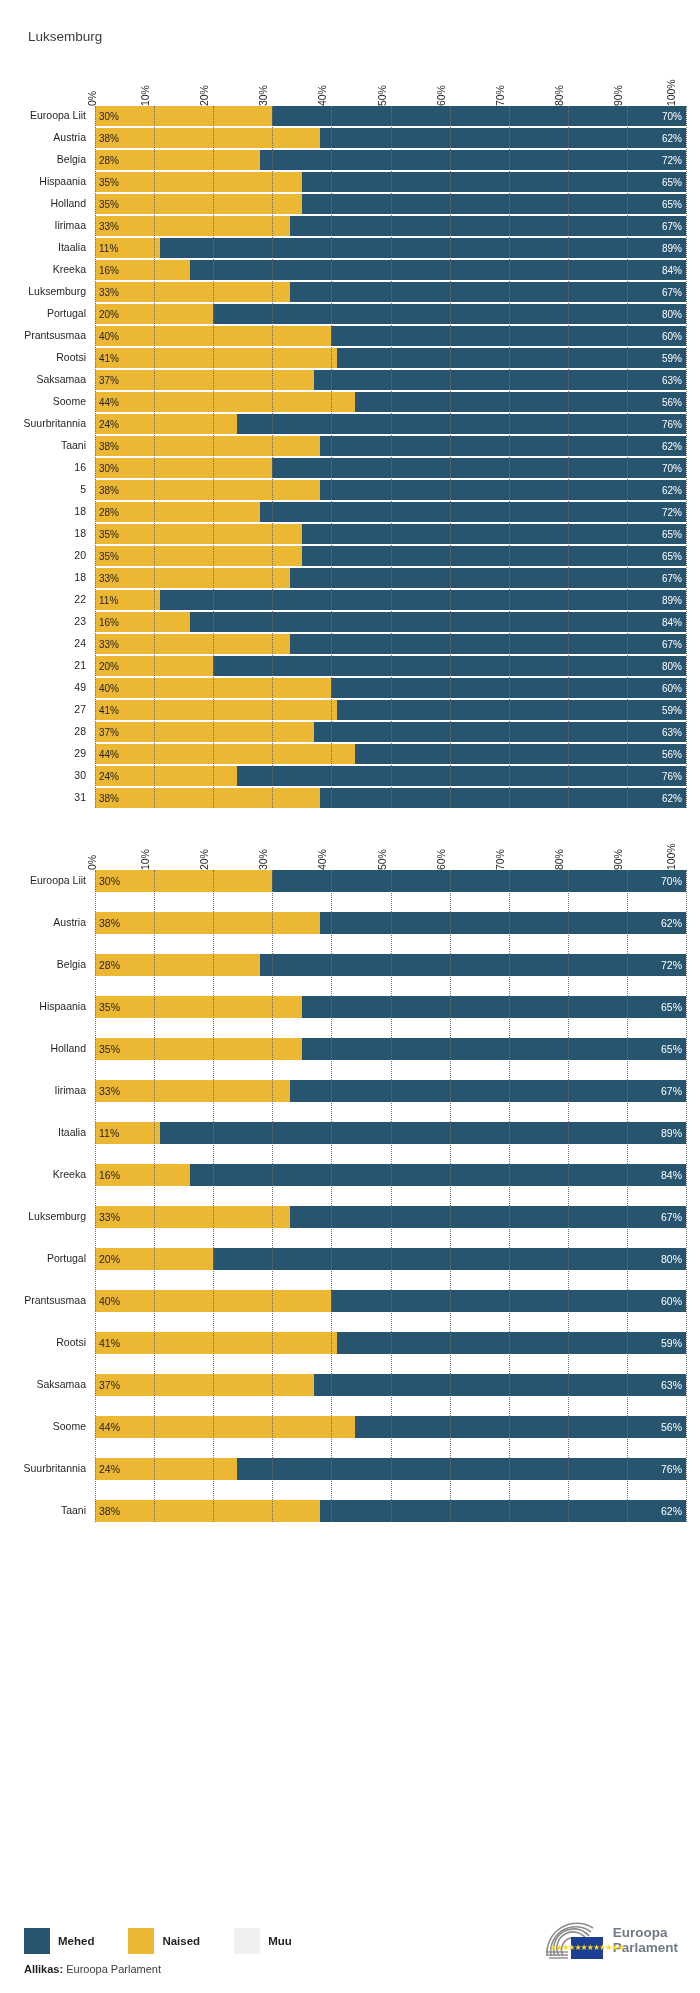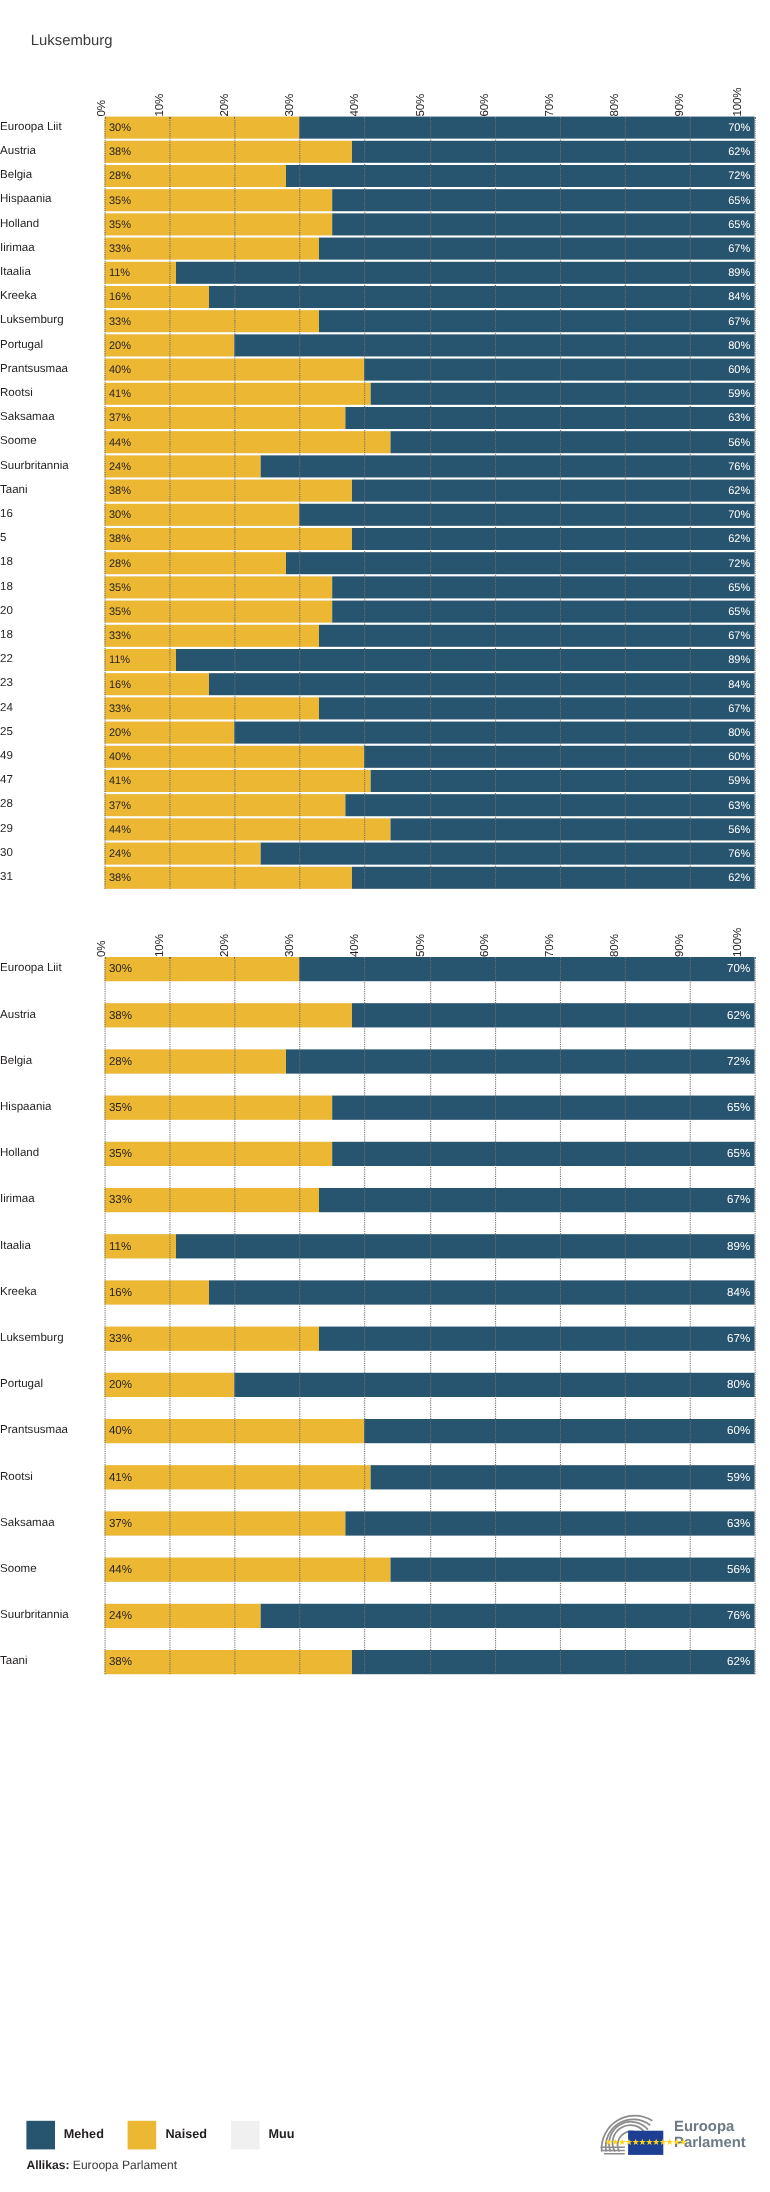--- a/index.html
+++ b/index.html
@@ -55,22 +55,22 @@
 
   .rows { position: relative; margin-left: 0; }
 
   .row {
     position: relative;
     display: flex;
     align-items: center;
   }
   .row-label {
     width: 95px;
-    text-align: left;
-    padding-right: 19px;
+    text-align: right;
+    padding-right: 9px;
     font-size: 10.5px;
     color: #231f20;
     white-space: nowrap;
     flex: 0 0 95px;
     line-height: 1.1;
   }
   .bar-area {
     position: relative;
     flex: 1 1 auto;
     margin-right: 14px;
@@ -143,21 +143,21 @@
     bottom: 0;
     height: 113px;
     padding: 0 22px;
   }
   .legend {
     display: flex;
     align-items: center;
     position: absolute;
     left: 24px;
     top: 48px;
-    gap: 0;
+    gap: 12px;
   }
   .legend-item {
     display: flex;
     align-items: center;
     margin-right: 22px;
   }
   .legend-swatch {
     width: 26px; height: 26px;
     display: inline-block;
     margin-right: 8px;
@@ -552,21 +552,21 @@
                 <div class="seg-women" style="width: 33%;">
                   <span class="lbl-women">33%</span>
                 </div>
                 <div class="seg-men" style="width: 67%;">
                   <span class="lbl-men">67%</span>
                 </div>
               </div>
             </div>
           </div>
           <div class="row">
-            <div class="row-label">25</div>
+            <div class="row-label">21</div>
             <div class="bar-area">
               <div class="bar-track">
                 <div class="seg-women" style="width: 20%;">
                   <span class="lbl-women">20%</span>
                 </div>
                 <div class="seg-men" style="width: 80%;">
                   <span class="lbl-men">80%</span>
                 </div>
               </div>
             </div>
@@ -578,21 +578,21 @@
                 <div class="seg-women" style="width: 40%;">
                   <span class="lbl-women">40%</span>
                 </div>
                 <div class="seg-men" style="width: 60%;">
                   <span class="lbl-men">60%</span>
                 </div>
               </div>
             </div>
           </div>
           <div class="row">
-            <div class="row-label">47</div>
+            <div class="row-label">27</div>
             <div class="bar-area">
               <div class="bar-track">
                 <div class="seg-women" style="width: 41%;">
                   <span class="lbl-women">41%</span>
                 </div>
                 <div class="seg-men" style="width: 59%;">
                   <span class="lbl-men">59%</span>
                 </div>
               </div>
             </div>

